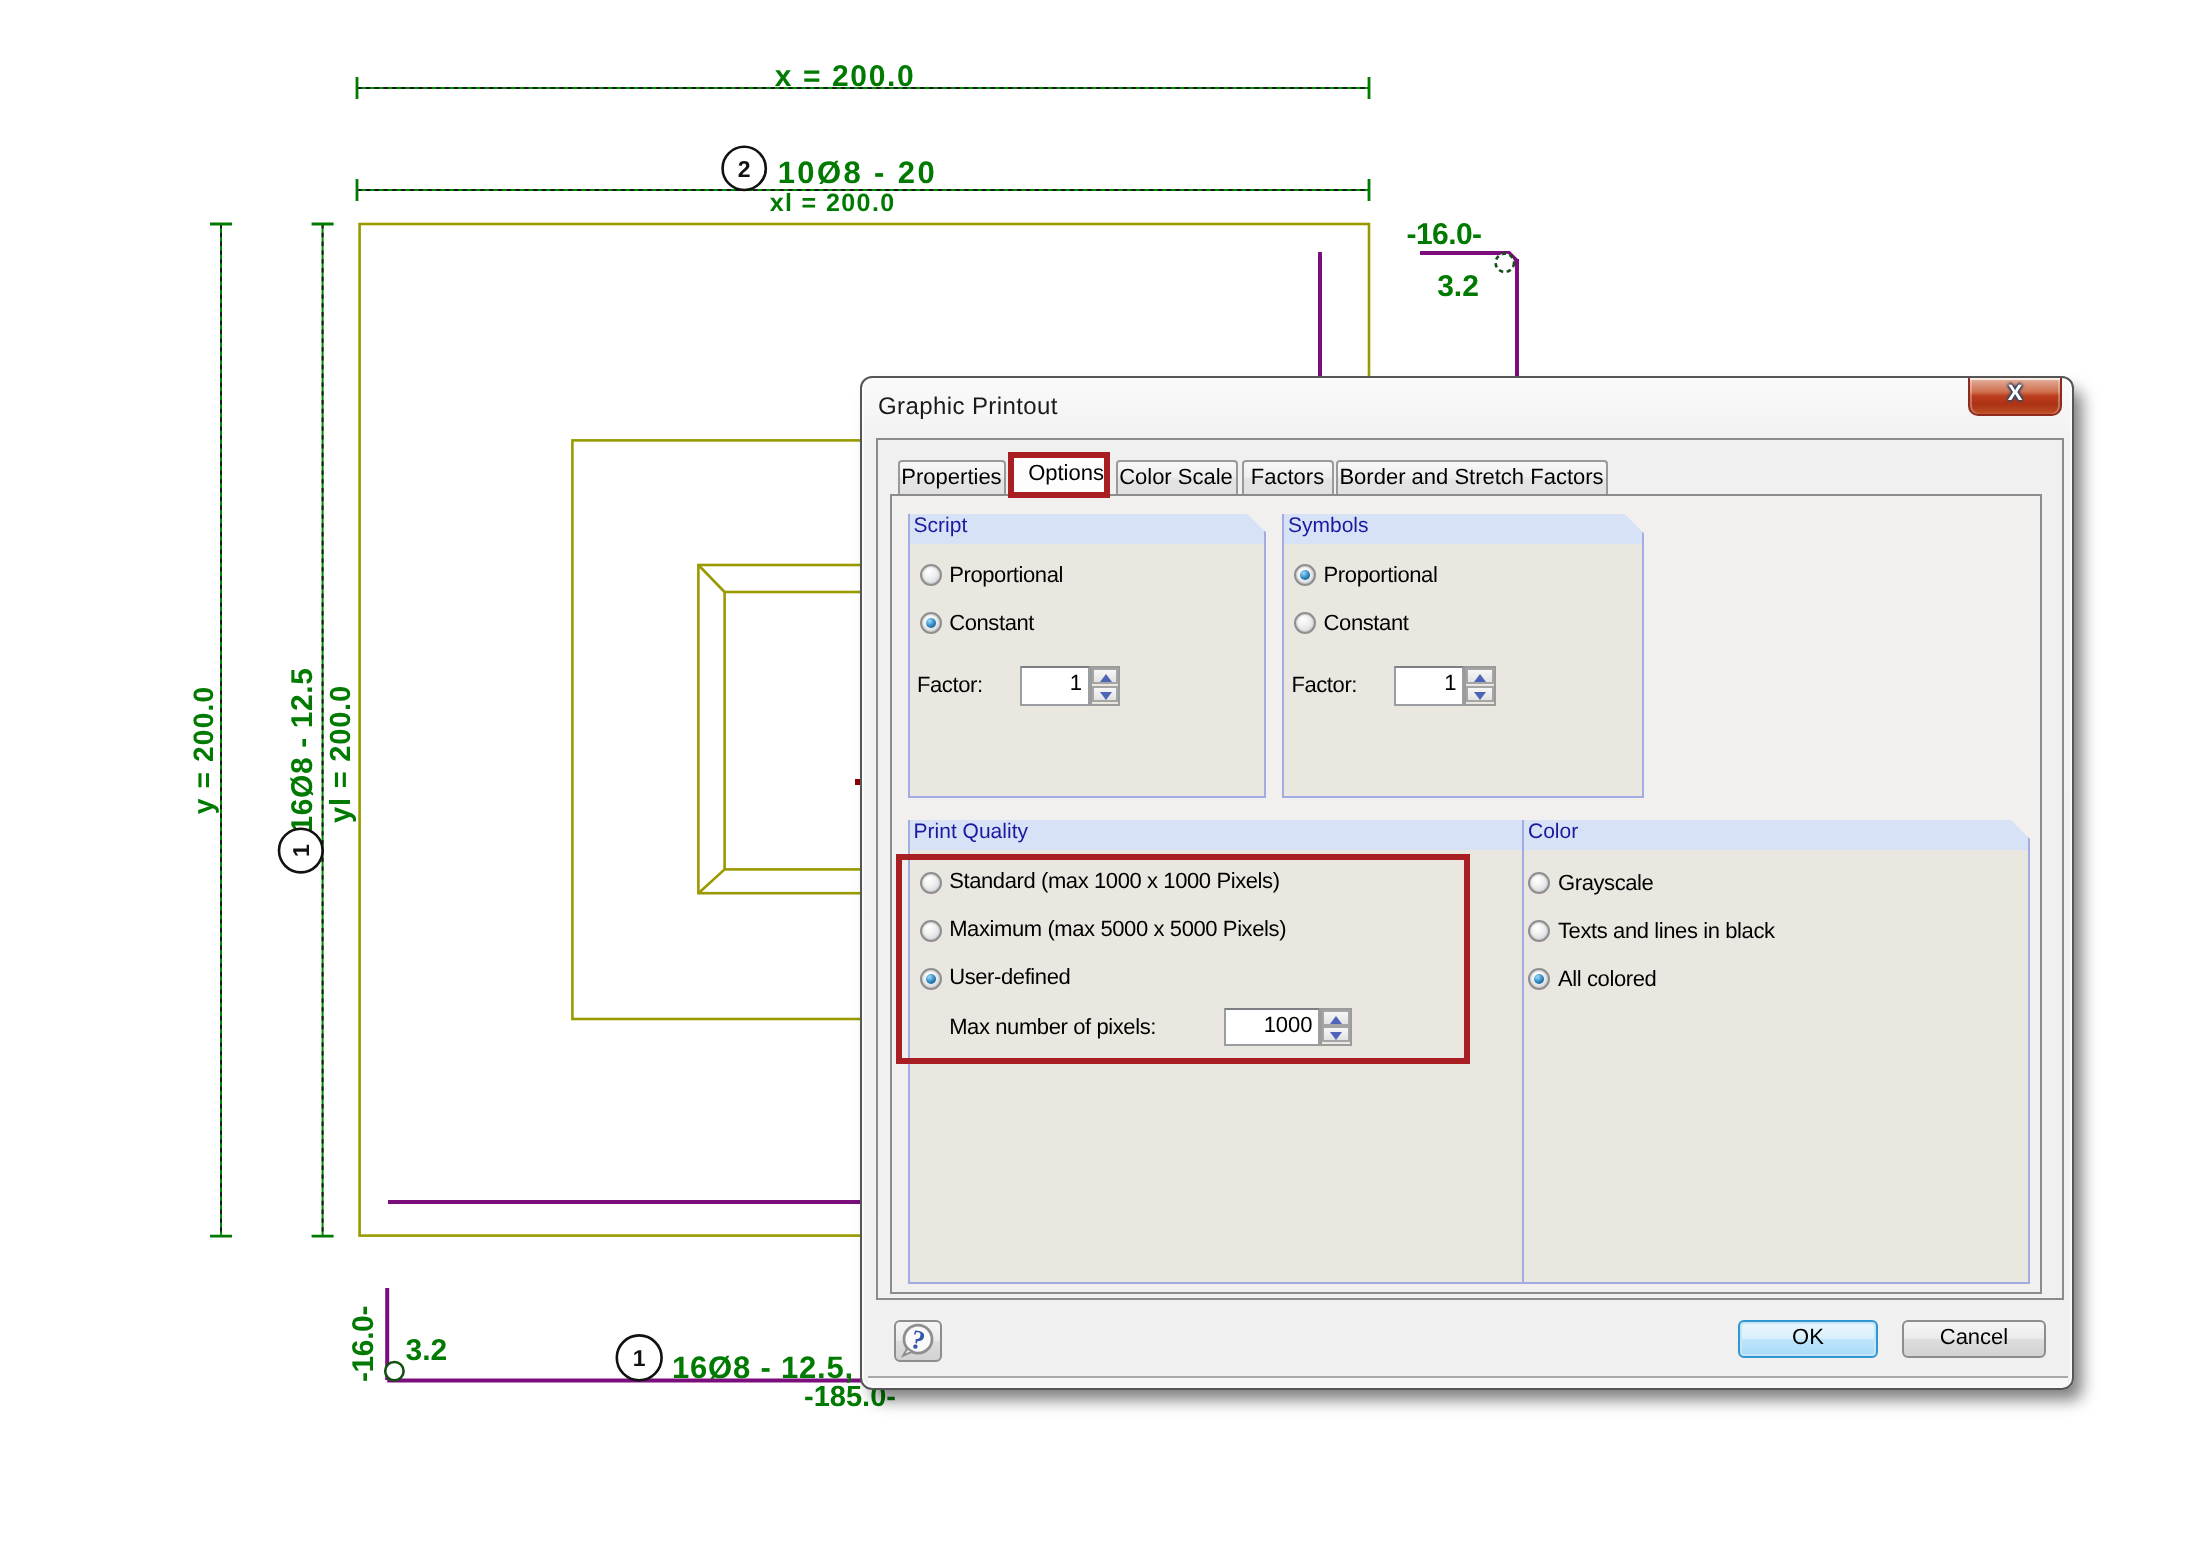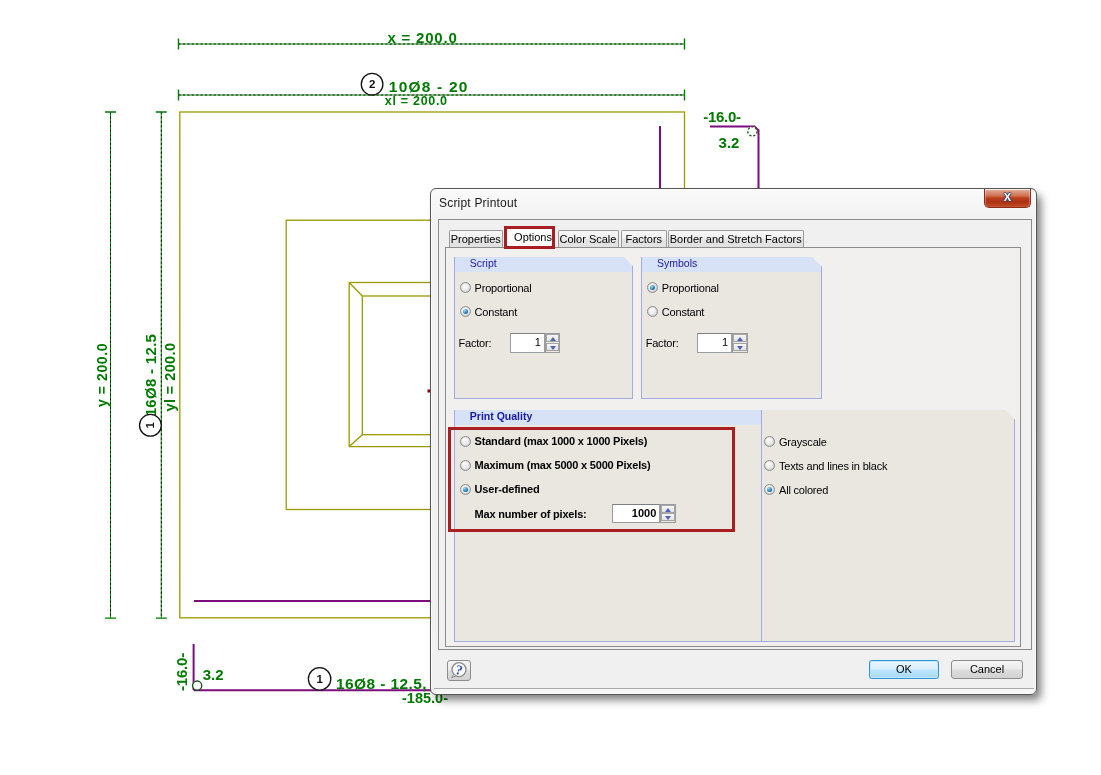--- a/index.html
+++ b/index.html
@@ -23,21 +23,21 @@
   .client{left:7px;top:30px;width:594px;height:431px;background:#f0f0f0;border:1px solid #8b8b8b;}
   .tabpage{left:14px;top:58px;width:576px;height:400px;background:#f1f0ef;border:1px solid #8c8c8c;}
   .tab{top:40.5px;height:17.5px;border:1px solid #9a9a9a;border-bottom:none;border-radius:2px 2px 0 0;
        background:linear-gradient(180deg,#f8f8f8 0%,#efefef 45%,#e5e4e4 55%,#e2e1e1 100%);
        text-align:center;line-height:17px;white-space:nowrap;}
   .tabsel{width:51px;height:23px;border:3px solid #a81e22;background:#fdfdfd;
        text-align:right;line-height:17px;z-index:5;}
   .grp{background:#eae7e1;border:1px solid #a3abe3;border-top:none;
        clip-path:polygon(0 0, calc(100% - 10px) 0, 100% 10px, 100% 100%, 0 100%);}
   .hdr{position:static;display:block;height:15px;background:#d8e2f7;color:#1a1a9e;
-       padding:0 0 0 15px;font-size:10.5px;line-height:12.5px;letter-spacing:0;}
+       padding:0 0 0 2px;font-size:10.5px;line-height:12.5px;letter-spacing:0;}
   .rb{width:11px;height:11px;border:1px solid #8f8f8f;border-radius:50%;
        background:radial-gradient(circle at 38% 30%,#ffffff 0%,#f0f0f0 40%,#cdd1d5 100%);box-shadow:inset 0 0 1px #9a9a9a;}
   .rb.on::after{content:"";position:absolute;left:2px;top:2px;width:5px;height:5px;border-radius:50%;
        background:radial-gradient(circle at 35% 30%,#9fdcf8 0%,#2c83c0 55%,#12486f 100%);}
   .cb{width:12px;height:12px;border:1px solid #8b8b8b;background:#fff;
        box-shadow:inset 1px 1px 2px rgba(0,0,0,.18);}
   .lbl{white-space:nowrap;letter-spacing:-.2px;}
   .inp{background:#fff;border:1px solid #9a9da1;border-top-color:#7c7f83;text-align:right;
        padding-right:3px;line-height:17px;}
   .spn{width:15.5px;border:1px solid #9b9b9b;}
@@ -114,21 +114,21 @@
     <circle cx="319.6" cy="678.9" r="11.2"></circle>
   </g>
   <g font-family="Liberation Sans, sans-serif" font-size="11.5" font-weight="bold" fill="#111111" text-anchor="middle">
     <text x="372.1" y="88.4">2</text>
     <text x="150.4" y="429.4" transform="rotate(-90 150.4 425.3)">1</text>
     <text x="319.6" y="683">1</text>
   </g>
 </svg>
 
 <div class="dlg">
-  <div class="title">Script Printout</div>
+  <div class="title">Graphic Printout</div>
   <div class="close">
       <span>X</span>
     </div>
   <div class="client"></div>
   <div class="tabpage"></div>
   <div class="tab" style="left:17.5px;width:54.5px;">Properties</div>
   <div class="tabsel" style="left:73px;top:37px;">Options</div>
   <div class="tab" style="left:126.5px;width:61px;">Color Scale</div>
   <div class="tab" style="left:190px;width:45.5px;text-align:center;">Factors</div>
   <div class="tab" style="left:237px;width:135.5px;">Border and Stretch Factors</div>
@@ -155,37 +155,38 @@
     <div class="lbl" style="left:19.8px;top:49.2px;">Constant</div>
     <div class="lbl" style="left:3.7px;top:80.5px;">Factor:</div>
     <div class="inp" style="left:55.2px;top:76.7px;width:35px;height:19.5px;">1</div>
     <div class="spn" style="left:90.2px;top:76.7px;height:19.5px;">
       <div class="spb spu"></div>
         <div class="spb spd"></div>
     </div>
   </div>
 
 
-  <div class="grp" style="left:22.8px;top:220.8px;width:354px;height:232.7px;font-weight:bold;">
+  <div class="grp" style="left:22.8px;top:220.8px;width:354px;height:232.7px;">
     <span class="hdr">Print Quality</span>
     <div class="rb" style="left:5px;top:25.9px;"></div>
     <div class="lbl" style="left:19.8px;top:25.4px;">Standard (max 1000 x 1000 Pixels)</div>
     <div class="rb" style="left:5px;top:49.9px;"></div>
     <div class="lbl" style="left:19.8px;top:49.4px;">Maximum (max 5000 x 5000 Pixels)</div>
     <div class="rb on" style="left:5px;top:73.9px;"></div>
     <div class="lbl" style="left:19.8px;top:73.4px;">User-defined</div>
     <div class="lbl" style="left:19.8px;top:98.2px;">Max number of pixels:</div>
     <div class="inp" style="left:157.5px;top:94.2px;width:48px;height:19px;">1000</div>
     <div class="spn" style="left:205.5px;top:94.2px;height:19px;">
       <div class="spb spu"></div>
         <div class="spb spd"></div>
     </div>
   </div>
 
   <div class="grp" style="left:330px;top:220.8px;width:254.2px;height:232.7px;">
+    <span class="hdr">Color</span>
     <div class="rb" style="left:2px;top:26.4px;"></div>
     <div class="lbl" style="left:17px;top:25.9px;">Grayscale</div>
     <div class="rb" style="left:2px;top:50.4px;"></div>
     <div class="lbl" style="left:17px;top:49.9px;">Texts and lines in black</div>
     <div class="rb on" style="left:2px;top:74.4px;"></div>
     <div class="lbl" style="left:17px;top:73.9px;">All colored</div>
   </div>
 
   <div class="redbox" style="left:17.2px;top:238.4px;width:287.1px;height:104.6px;"></div>
 

